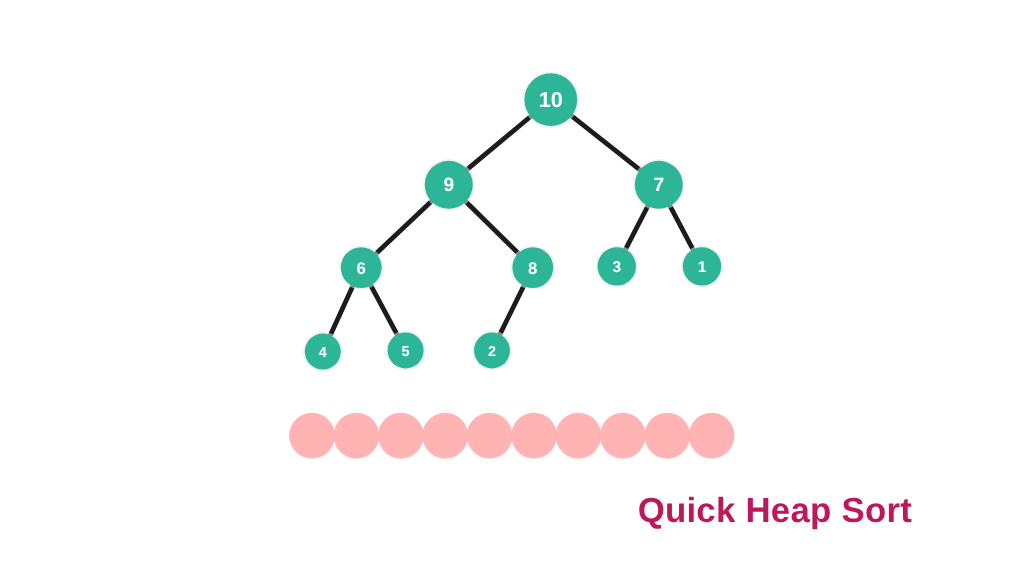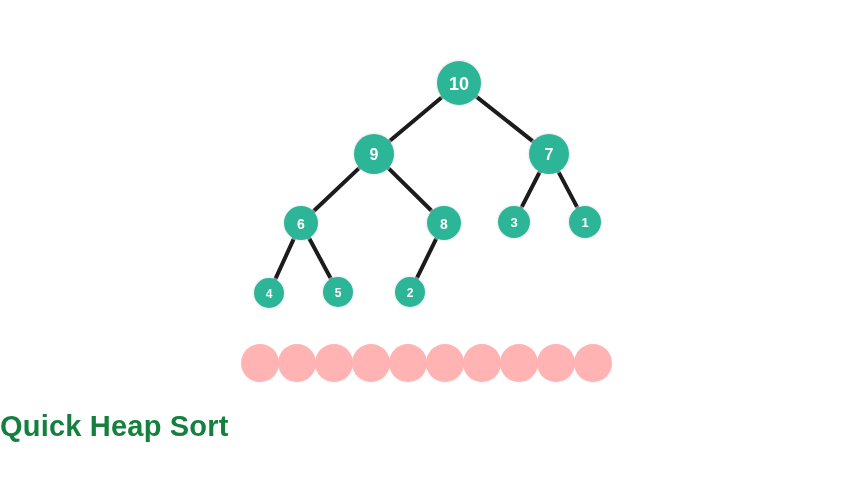--- a/index.html
+++ b/index.html
@@ -54,26 +54,26 @@
     background: #ffb3b3;
     margin: 0 -0.5px;
     box-shadow: 0 1px 2px rgba(0,0,0,0.05);
     flex: 0 0 auto;
   }
   #title {
     position: absolute;
     left: 0;
     top: 410px;
     width: 760px;
-    text-align: left;
+    text-align: right;
     font-family: "Liberation Sans", sans-serif;
     font-weight: bold;
     font-size: 29px;
     letter-spacing: 0.2px;
-    color: #15803d;
+    color: #be185d;
   }
 </style>
 </head>
 <body>
 
 <div id="stage">
 
   <svg id="tree-svg" viewBox="0 0 853 480" xmlns="http://www.w3.org/2000/svg">
     <g id="edge-layer">
         <line x1="443.6503866168377" y1="95.82144176711203" x2="387.81465204484607" y2="142.46070240959918" stroke="#1c1c1c" stroke-width="4" stroke-linecap="round"></line>

